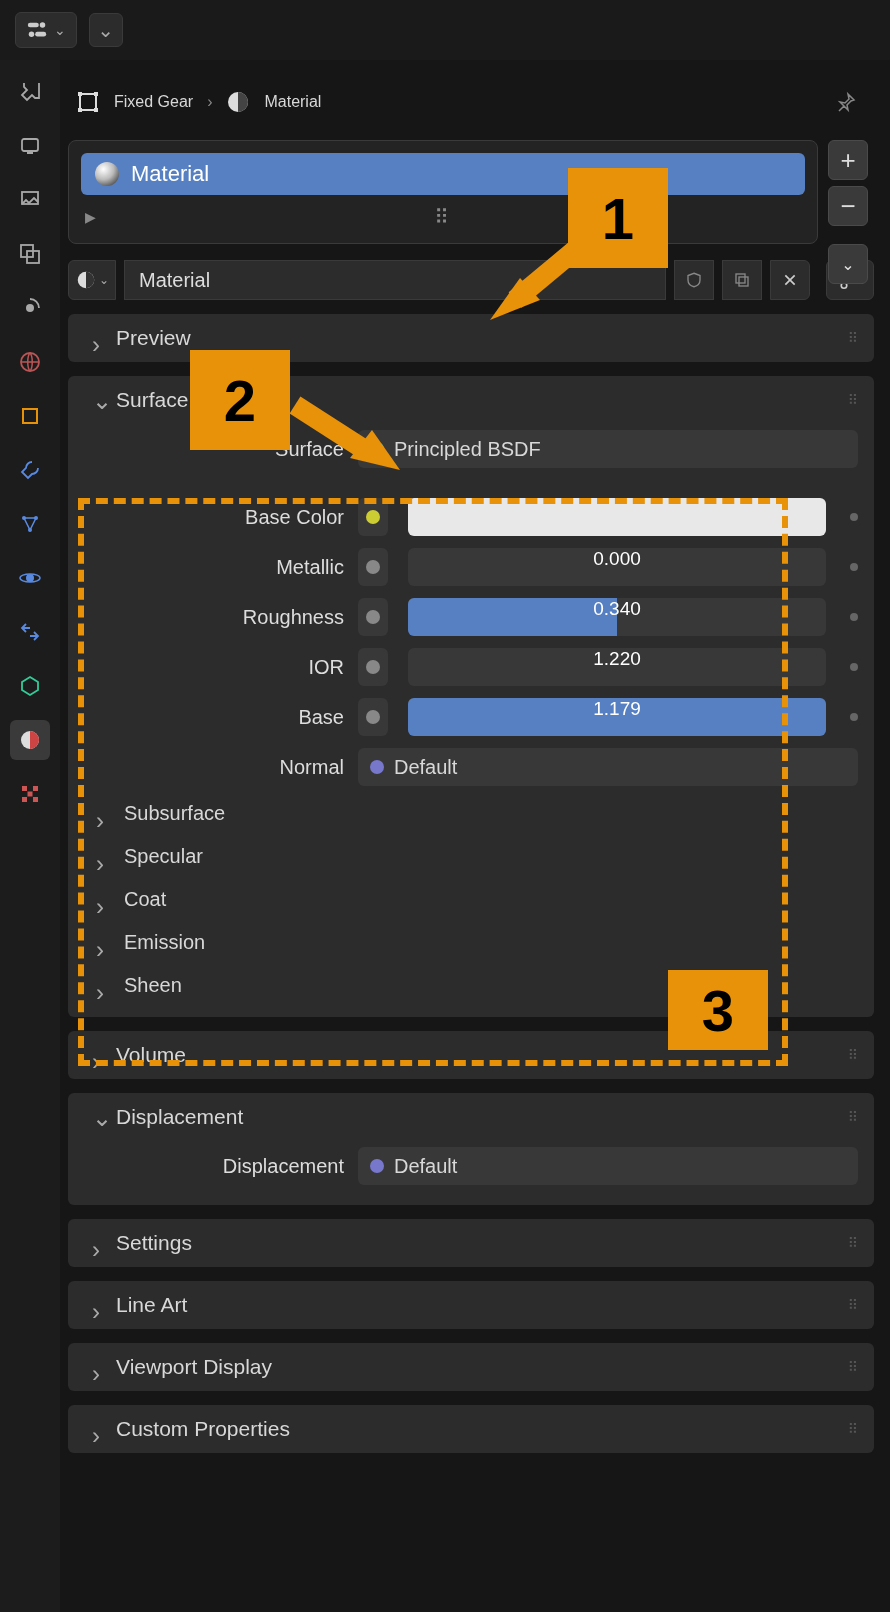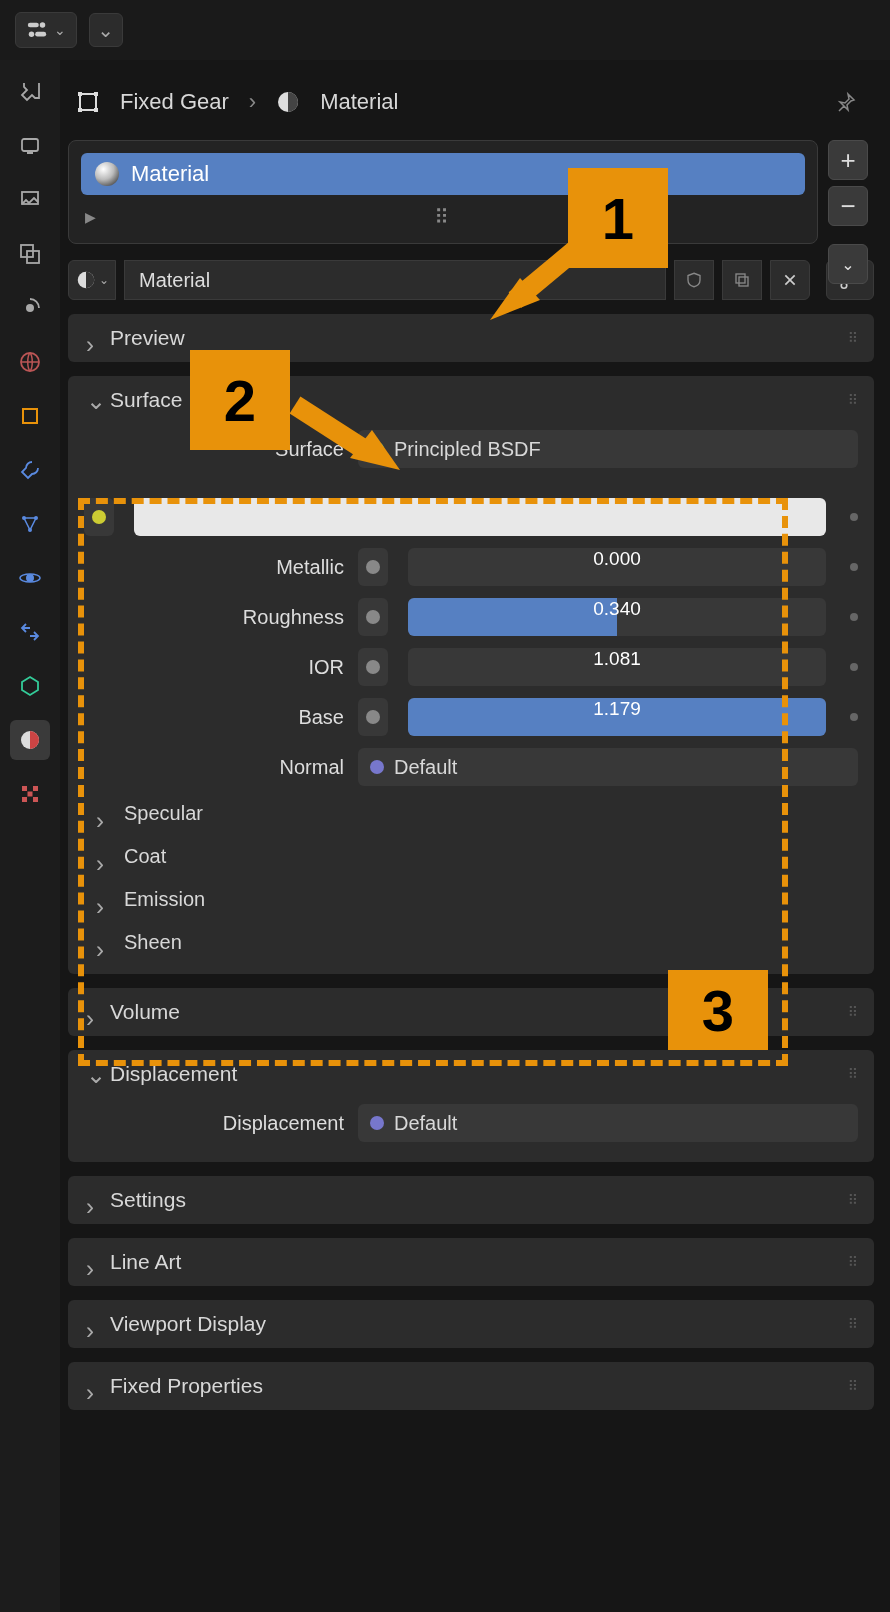--- a/index.html
+++ b/index.html
@@ -11,41 +11,41 @@
   .search-box input { background: transparent; border: none; color: #888; font-size: 20px; outline: none; width: 100%; }
   .dropdown-caret { width: 34px; height: 34px; background: #2c2c2c; border: 1px solid #3a3a3a; border-radius: 6px; display: flex; align-items: center; justify-content: center; }
 
   .main { display: flex; height: calc(100% - 60px); }
   .sidebar { width: 60px; background: #1c1c1c; display: flex; flex-direction: column; align-items: center; padding-top: 12px; gap: 14px; }
   .side-icon { width: 40px; height: 40px; display: flex; align-items: center; justify-content: center; border-radius: 6px; color: #a8a8a8; }
   .side-icon.active { background: #3a3a3a; }
   .side-icon svg { width: 24px; height: 24px; }
 
   .content { flex: 1; padding: 12px 16px 0 8px; position: relative; }
-  .breadcrumb { display: flex; align-items: center; gap: 20px; padding: 10px 8px 18px; font-size: 22px; }
+  .breadcrumb { display: flex; align-items: center; gap: 14px; padding: 10px 8px 18px; font-size: 16px; }
   .bc-sep { color: #888; }
   .pin-btn { margin-left: auto; width: 40px; height: 40px; display:flex; align-items:center; justify-content:center; }
 
   .material-list { background: #232323; border: 1px solid #3a3a3a; border-radius: 8px; padding: 12px; position: relative; }
   .mat-row { background: #5680c2; border-radius: 6px; padding: 8px 14px; display: flex; align-items: center; gap: 12px; color: #fff; font-size: 22px;}
   .mat-sphere { width: 24px; height: 24px; border-radius: 50%; background: radial-gradient(circle at 35% 30%, #fff, #bbb 45%, #555 80%); }
   .list-side { position: absolute; right: -50px; top: 0; display: flex; flex-direction: column; gap: 6px;}
   .side-btn { width: 40px; height: 40px; background: #3a3a3a; border-radius: 6px; display:flex; align-items:center; justify-content:center; font-size: 26px; color:#ddd; border:1px solid #4a4a4a;}
   .list-footer { display:flex; align-items:center; justify-content:center; padding:10px 0 2px; color:#888; position:relative;}
   .list-footer .play { position:absolute; left:4px; font-size:14px;}
 
   .mat-name-row { display:flex; align-items:center; gap:8px; margin-top:16px; }
   .mat-icon-btn { width:48px; height:40px; background:#2c2c2c; border:1px solid #3a3a3a; border-radius:6px 0 0 6px; display:flex; align-items:center; justify-content:center; }
   .mat-name-field { flex:1; background:#2c2c2c; border:1px solid #3a3a3a; height:40px; display:flex; align-items:center; padding:0 14px; font-size:20px; color:#ddd;}
   .mat-action { width:40px; height:40px; background:#2c2c2c; border:1px solid #3a3a3a; display:flex; align-items:center; justify-content:center;}
   .mat-action.last { border-radius: 0 6px 6px 0;}
   .nodes-btn { width:48px; height:40px; background:#2c2c2c; border:1px solid #3a3a3a; border-radius:6px; display:flex; align-items:center; justify-content:center; margin-left:8px;}
 
   .panel { background:#2c2c2c; border-radius:6px; margin-top:14px; }
-  .panel-header { display:flex; align-items:center; gap:10px; padding:12px 18px; font-size:21px; position:relative;}
+  .panel-header { display:flex; align-items:center; gap:10px; padding:12px 24px; font-size:21px; position:relative;}
   .panel-header .grip { position:absolute; right:14px; top:50%; transform:translateY(-50%); color:#555; letter-spacing:2px; font-size:14px;}
   .chev { display:inline-block; width:14px; height:14px; }
   .chev.right::before { content:"›"; font-size:24px; color:#aaa; }
   .chev.down::before { content:"⌄"; font-size:24px; color:#aaa; position:relative; top:-6px;}
 
   .prop-row { display:flex; align-items:center; padding:6px 16px; gap:14px;}
   .prop-label { flex: 0 0 260px; text-align:right; font-size:20px; color:#ddd;}
   .prop-field { flex:1; background:#383838; border-radius:6px; height:38px; display:flex; align-items:center; padding:0 12px; position:relative;}
   .socket-dot { width:14px; height:14px; border-radius:50%; flex-shrink:0;}
   .prop-value-field { flex:1; height:38px; background:#383838; border-radius:6px; display:flex; align-items:flex-start; justify-content:center; position:relative; overflow:hidden;}
@@ -267,20 +267,21 @@
         <div class="prop-label">Surface</div>
         <div class="prop-field">
           <div class="socket-dot" style="background:#3c9;"></div>
           <span style="margin-left:10px;">Principled BSDF</span>
         </div>
       </div>
 
       <div style="height:18px;"></div>
 
       <div class="prop-row">
+        <div class="prop-label">Base Color</div>
         <div class="socket-btn">
             <div class="socket-dot" style="background:#cc3;"></div>
           </div>
         <div class="color-swatch" style="background:#e8e8e8;"></div>
         <div class="link-dot"></div>
       </div>
 
       <div class="prop-row">
         <div class="prop-label">Metallic</div>
         <div class="socket-btn">
@@ -304,21 +305,21 @@
         </div>
         <div class="link-dot"></div>
       </div>
 
       <div class="prop-row">
         <div class="prop-label">IOR</div>
         <div class="socket-btn">
             <div class="socket-dot" style="background:#888;"></div>
           </div>
         <div class="prop-value-field">
-          <span>1.081</span>
+          <span>1.220</span>
         </div>
         <div class="link-dot"></div>
       </div>
 
       <div class="prop-row">
         <div class="prop-label">Base</div>
         <div class="socket-btn">
             <div class="socket-dot" style="background:#888;"></div>
           </div>
         <div class="prop-value-field">
@@ -331,20 +332,24 @@
       <div class="prop-row">
         <div class="prop-label">Normal</div>
         <div class="prop-field">
           <div class="socket-dot" style="background:#77c;"></div>
           <span style="margin-left:10px;">Default</span>
         </div>
       </div>
 
       <div class="sub-item">
           <span class="chev right"></span>
+          <span>Subsurface</span>
+        </div>
+      <div class="sub-item">
+          <span class="chev right"></span>
           <span>Specular</span>
         </div>
       <div class="sub-item">
           <span class="chev right"></span>
           <span>Coat</span>
         </div>
       <div class="sub-item">
           <span class="chev right"></span>
           <span>Emission</span>
         </div>
@@ -397,21 +402,21 @@
       <div class="panel-header">
         <span class="chev right"></span>
         <span>Viewport Display</span>
         <span class="grip">⠿</span>
       </div>
     </div>
 
     <div class="panel">
       <div class="panel-header">
         <span class="chev right"></span>
-        <span>Fixed Properties</span>
+        <span>Custom Properties</span>
         <span class="grip">⠿</span>
       </div>
     </div>
 
     <div class="annot" style="left:508px; top:108px; width:100px; height:100px;">1</div>
     <svg class="annot-arrow" style="left:430px; top:180px;" width="100" height="90">
         <path d="M85 10 L25 60" stroke="#e8920a" stroke-width="20" fill="none"></path>
         <path d="M0 80 L50 60 L30 38 Z" fill="#e8920a"></path>
       </svg>
 

